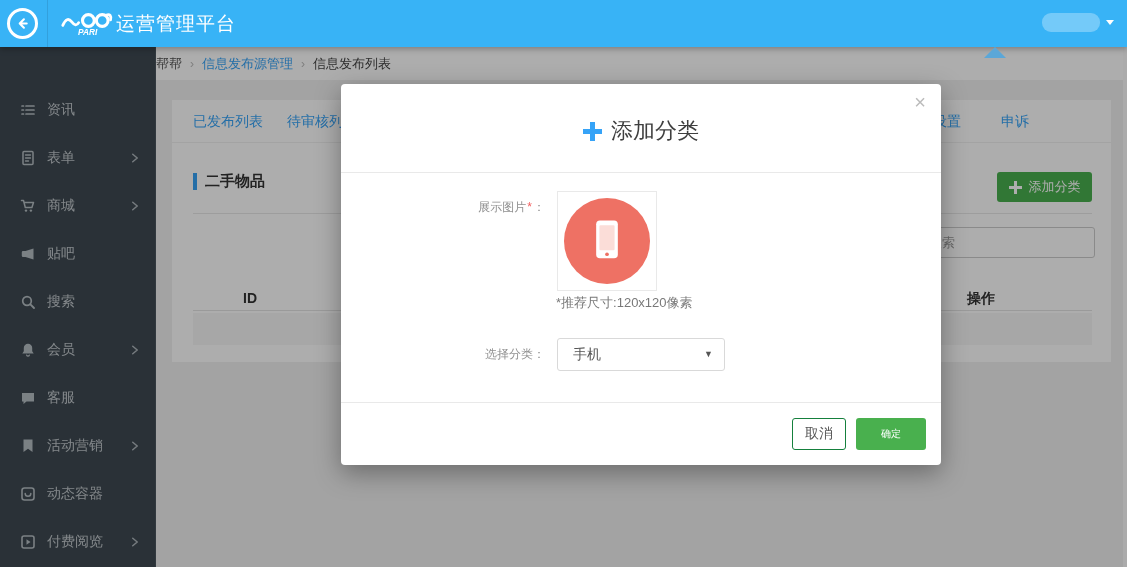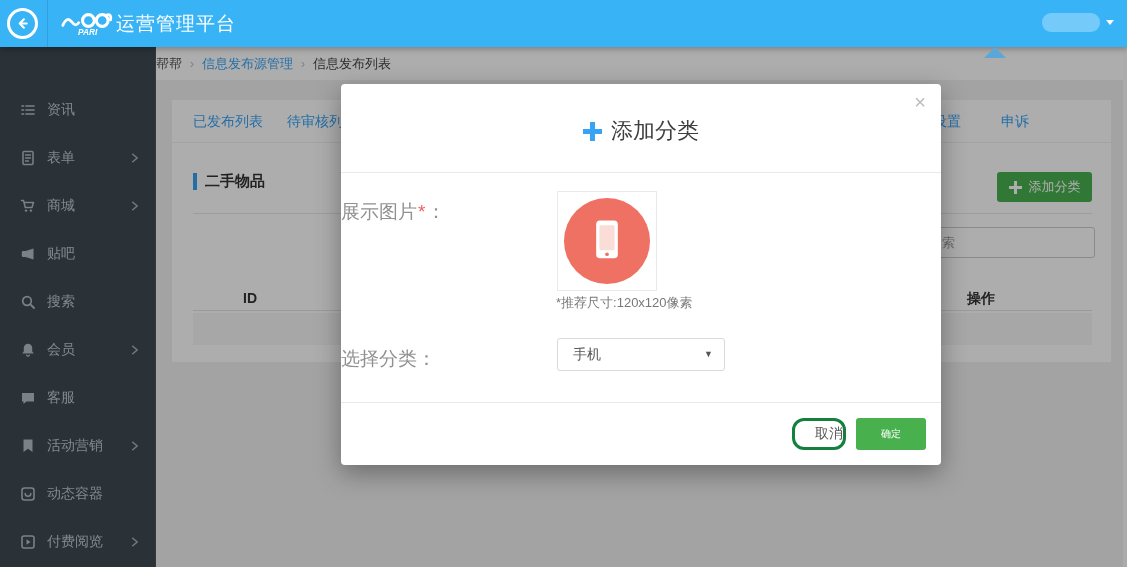--- a/index.html
+++ b/index.html
@@ -55,30 +55,30 @@
   .modal-header{position:relative;height:89px;border-bottom:1px solid #e9e9e9;}
   .modal-title-wrap{position:absolute;left:0;right:0;top:32px;display:flex;align-items:center;justify-content:center;gap:9px;}
   .modal-title{font-size:22px;color:#3f3f3f;}
   .plus{position:relative;width:19px;height:19px;display:inline-block;}
   .plus::before{content:"";position:absolute;left:7px;top:0;width:5px;height:19px;background:var(--accent);}
   .plus::after{content:"";position:absolute;left:0;top:7px;width:19px;height:5px;background:var(--accent);}
   .plus.small{width:13px;height:13px;}
   .plus.small::before{left:5px;width:3px;height:13px;background:#fff;}
   .plus.small::after{top:5px;height:3px;width:13px;background:#fff;}
   .modal-close{position:absolute;top:8px;right:15px;font-size:20px;color:#bbb;cursor:pointer;line-height:1;}
-  .form-label{position:absolute;left:0;width:204px;font-size:19px;color:#909090;}
+  .form-label{position:absolute;left:0;width:204px;text-align:right;font-size:12px;color:#909090;}
   .req{color:var(--required-red);margin:0 1px;}
   .upload-box{position:absolute;left:216px;top:107px;width:100px;height:100px;border:1px solid #e9e9e9;display:flex;align-items:center;justify-content:center;cursor:pointer;}
   .phone-circle{width:86px;height:86px;border-radius:50%;background:var(--salmon);display:flex;align-items:center;justify-content:center;}
   .img-hint{position:absolute;left:215px;top:210px;font-size:13px;color:#787878;}
   .select-box{position:absolute;left:216px;top:254px;width:168px;height:33px;border:1px solid #d9d9d9;border-radius:3px;cursor:pointer;background:#fff;text-align:right;}
   .select-value{position:absolute;left:15px;top:0;line-height:31px;font-size:14px;color:#555;}
   .select-caret{position:absolute;right:11px;top:0;line-height:31px;font-size:9px;color:#555;}
   .modal-footer{position:absolute;left:0;right:0;bottom:0;height:63px;border-top:1px solid #e9e9e9;display:flex;align-items:center;justify-content:flex-end;gap:10px;padding-right:15px;}
-  .btn-cancel{width:54px;height:32px;background:#fff;border:3px solid #15803d;border-radius:12px;font-size:14px;color:#555;cursor:pointer;text-align:right;}
+  .btn-cancel{width:54px;height:32px;background:#fff;border:1px solid #15803d;border-radius:3px;font-size:14px;color:#555;cursor:pointer;}
   .btn-confirm{width:70px;height:32px;background:var(--green);border:none;border-radius:3px;font-size:10px;color:#fff;cursor:pointer;}
 </style>
 </head>
 <body>
 
 <div class="topbar">
   <div class="back-btn">
     <svg width="15" height="15" viewBox="0 0 16 16">
       <path d="M9.5 3.5L5 8l4.5 4.5M5 8h7.5" stroke="#fff" stroke-width="2.2" fill="none" stroke-linecap="round" stroke-linejoin="round"></path>
     </svg>

